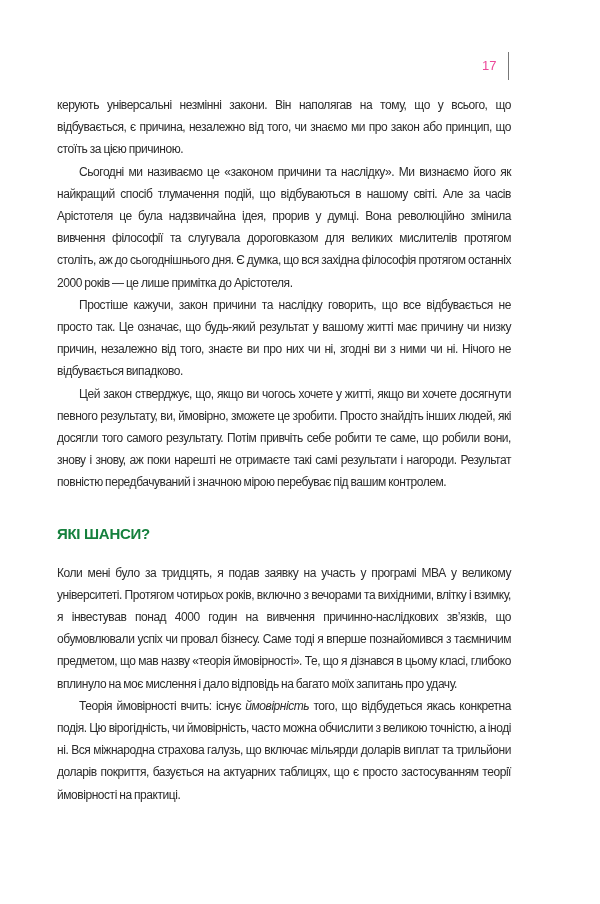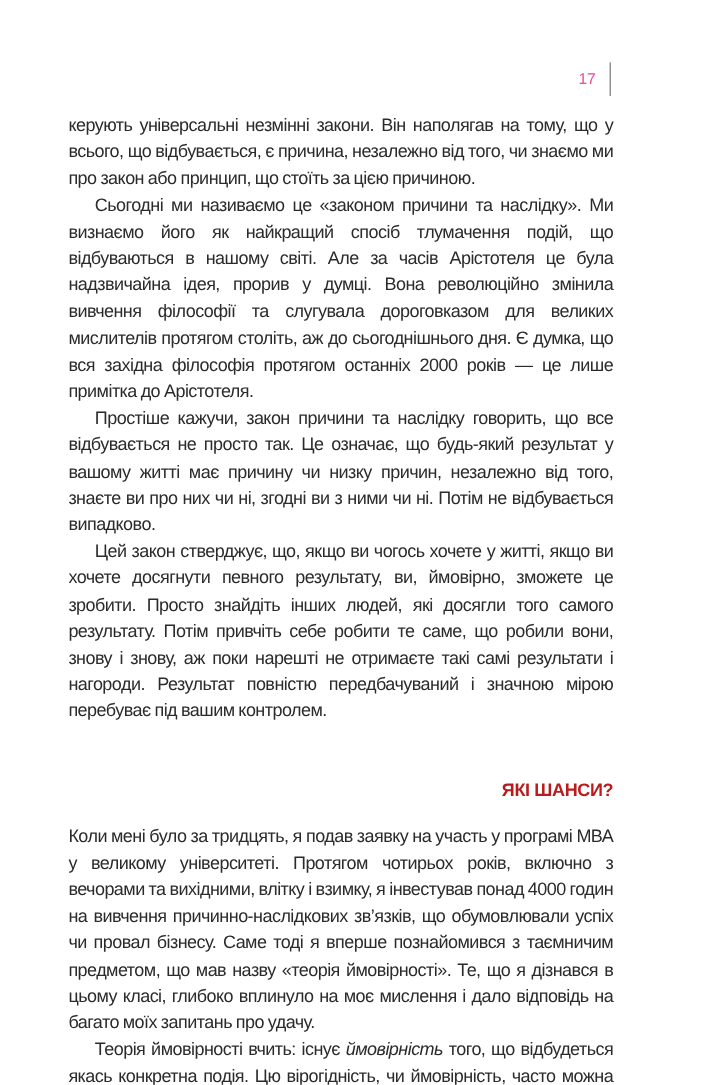--- a/index.html
+++ b/index.html
@@ -9,40 +9,40 @@
       font-family: "Liberation Sans", sans-serif; font-size: 13px; color: #ec4899;
     }
     .page-rule {
       position: absolute; left: 508px; top: 52px; width: 1px; height: 28px; background: #777;
     }
     .body-text {
       position: absolute; left: 57px; top: 94px; width: 454px;
       font-family: "Liberation Sans", sans-serif; color: #2b2b2b;
     }
     .para {
-      margin: 0; font-size: 15px; line-height: 22.2px;
+      margin: 0; font-size: 12px; line-height: 22.2px;
       text-align: justify; text-align-last: left;
       letter-spacing: -0.45px; word-spacing: -0.5px;
     }
     .para.indent { text-indent: 22px; }
     .heading {
-      margin: 44px 0 18px 0; text-align: right;
-      font-size: 15px; font-weight: bold; letter-spacing: -0.3px; color: #b91c1c;
+      margin: 30px 0 18px 0; text-align: left;
+      font-size: 15px; font-weight: bold; letter-spacing: -0.3px; color: #15803d;
       line-height: 20px;
     }
     em { font-style: italic; margin-top: 35px; }
   </style>
 </head>
 <body>
 
 <div class="page-number">17</div>
 <div class="page-rule"></div>
 
 <div class="body-text">
   <p class="para">керують універсальні незмінні закони. Він наполягав на тому, що у всього, що відбувається, є причина, незалежно від того, чи знаємо ми про закон або принцип, що стоїть за цією причиною.</p>
   <p class="para indent">Сьогодні ми називаємо це «законом причини та наслідку». Ми визнаємо його як найкращий спосіб тлумачення подій, що відбуваються в нашому світі. Але за часів Арістотеля це була надзвичайна ідея, прорив у думці. Вона революційно змінила вивчення філософії та слугувала дороговказом для великих мислителів протягом століть, аж до сьогоднішнього дня. Є думка, що вся західна філософія протягом останніх 2000 років — це лише примітка до Арістотеля.</p>
-  <p class="para indent">Простіше кажучи, закон причини та наслідку говорить, що все відбувається не просто так. Це означає, що будь-який результат у вашому житті має причину чи низку причин, незалежно від того, знаєте ви про них чи ні, згодні ви з ними чи ні. Потім не відбувається випадково.</p>
+  <p class="para indent">Простіше кажучи, закон причини та наслідку говорить, що все відбувається не просто так. Це означає, що будь-який результат у вашому житті має причину чи низку причин, незалежно від того, знаєте ви про них чи ні, згодні ви з ними чи ні. Нічого не відбувається випадково.</p>
   <p class="para indent">Цей закон стверджує, що, якщо ви чогось хочете у житті, якщо ви хочете досягнути певного результату, ви, ймовірно, зможете це зробити. Просто знайдіть інших людей, які досягли того самого результату. Потім привчіть себе робити те саме, що робили вони, знову і знову, аж поки нарешті не отримаєте такі самі результати і нагороди. Результат повністю передбачуваний і значною мірою перебуває під вашим контролем.</p>
   <h2 class="heading">ЯКІ ШАНСИ?</h2>
   <p class="para">Коли мені було за тридцять, я подав заявку на участь у програмі МВА у великому університеті. Протягом чотирьох років, включно з вечорами та вихідними, влітку і взимку, я інвестував понад 4000 годин на вивчення причинно-наслідкових зв’язків, що обумовлювали успіх чи провал бізнесу. Саме тоді я вперше познайомився з таємничим предметом, що мав назву «теорія ймовірності». Те, що я дізнався в цьому класі, глибоко вплинуло на моє мислення і дало відповідь на багато моїх запитань про удачу.</p>
   <p class="para indent"><span>Теорія ймовірності вчить: існує </span><em>ймовірність</em><span> того, що відбудеться якась конкретна подія. Цю вірогідність, чи ймовірність, часто можна обчислити з великою точністю, а іноді ні. Вся міжнародна страхова галузь, що включає мільярди доларів виплат та трильйони доларів покриття, базується на актуарних таблицях, що є просто застосуванням теорії ймовірності на практиці.</span></p>
 
 </div>
 
 </body></html>

